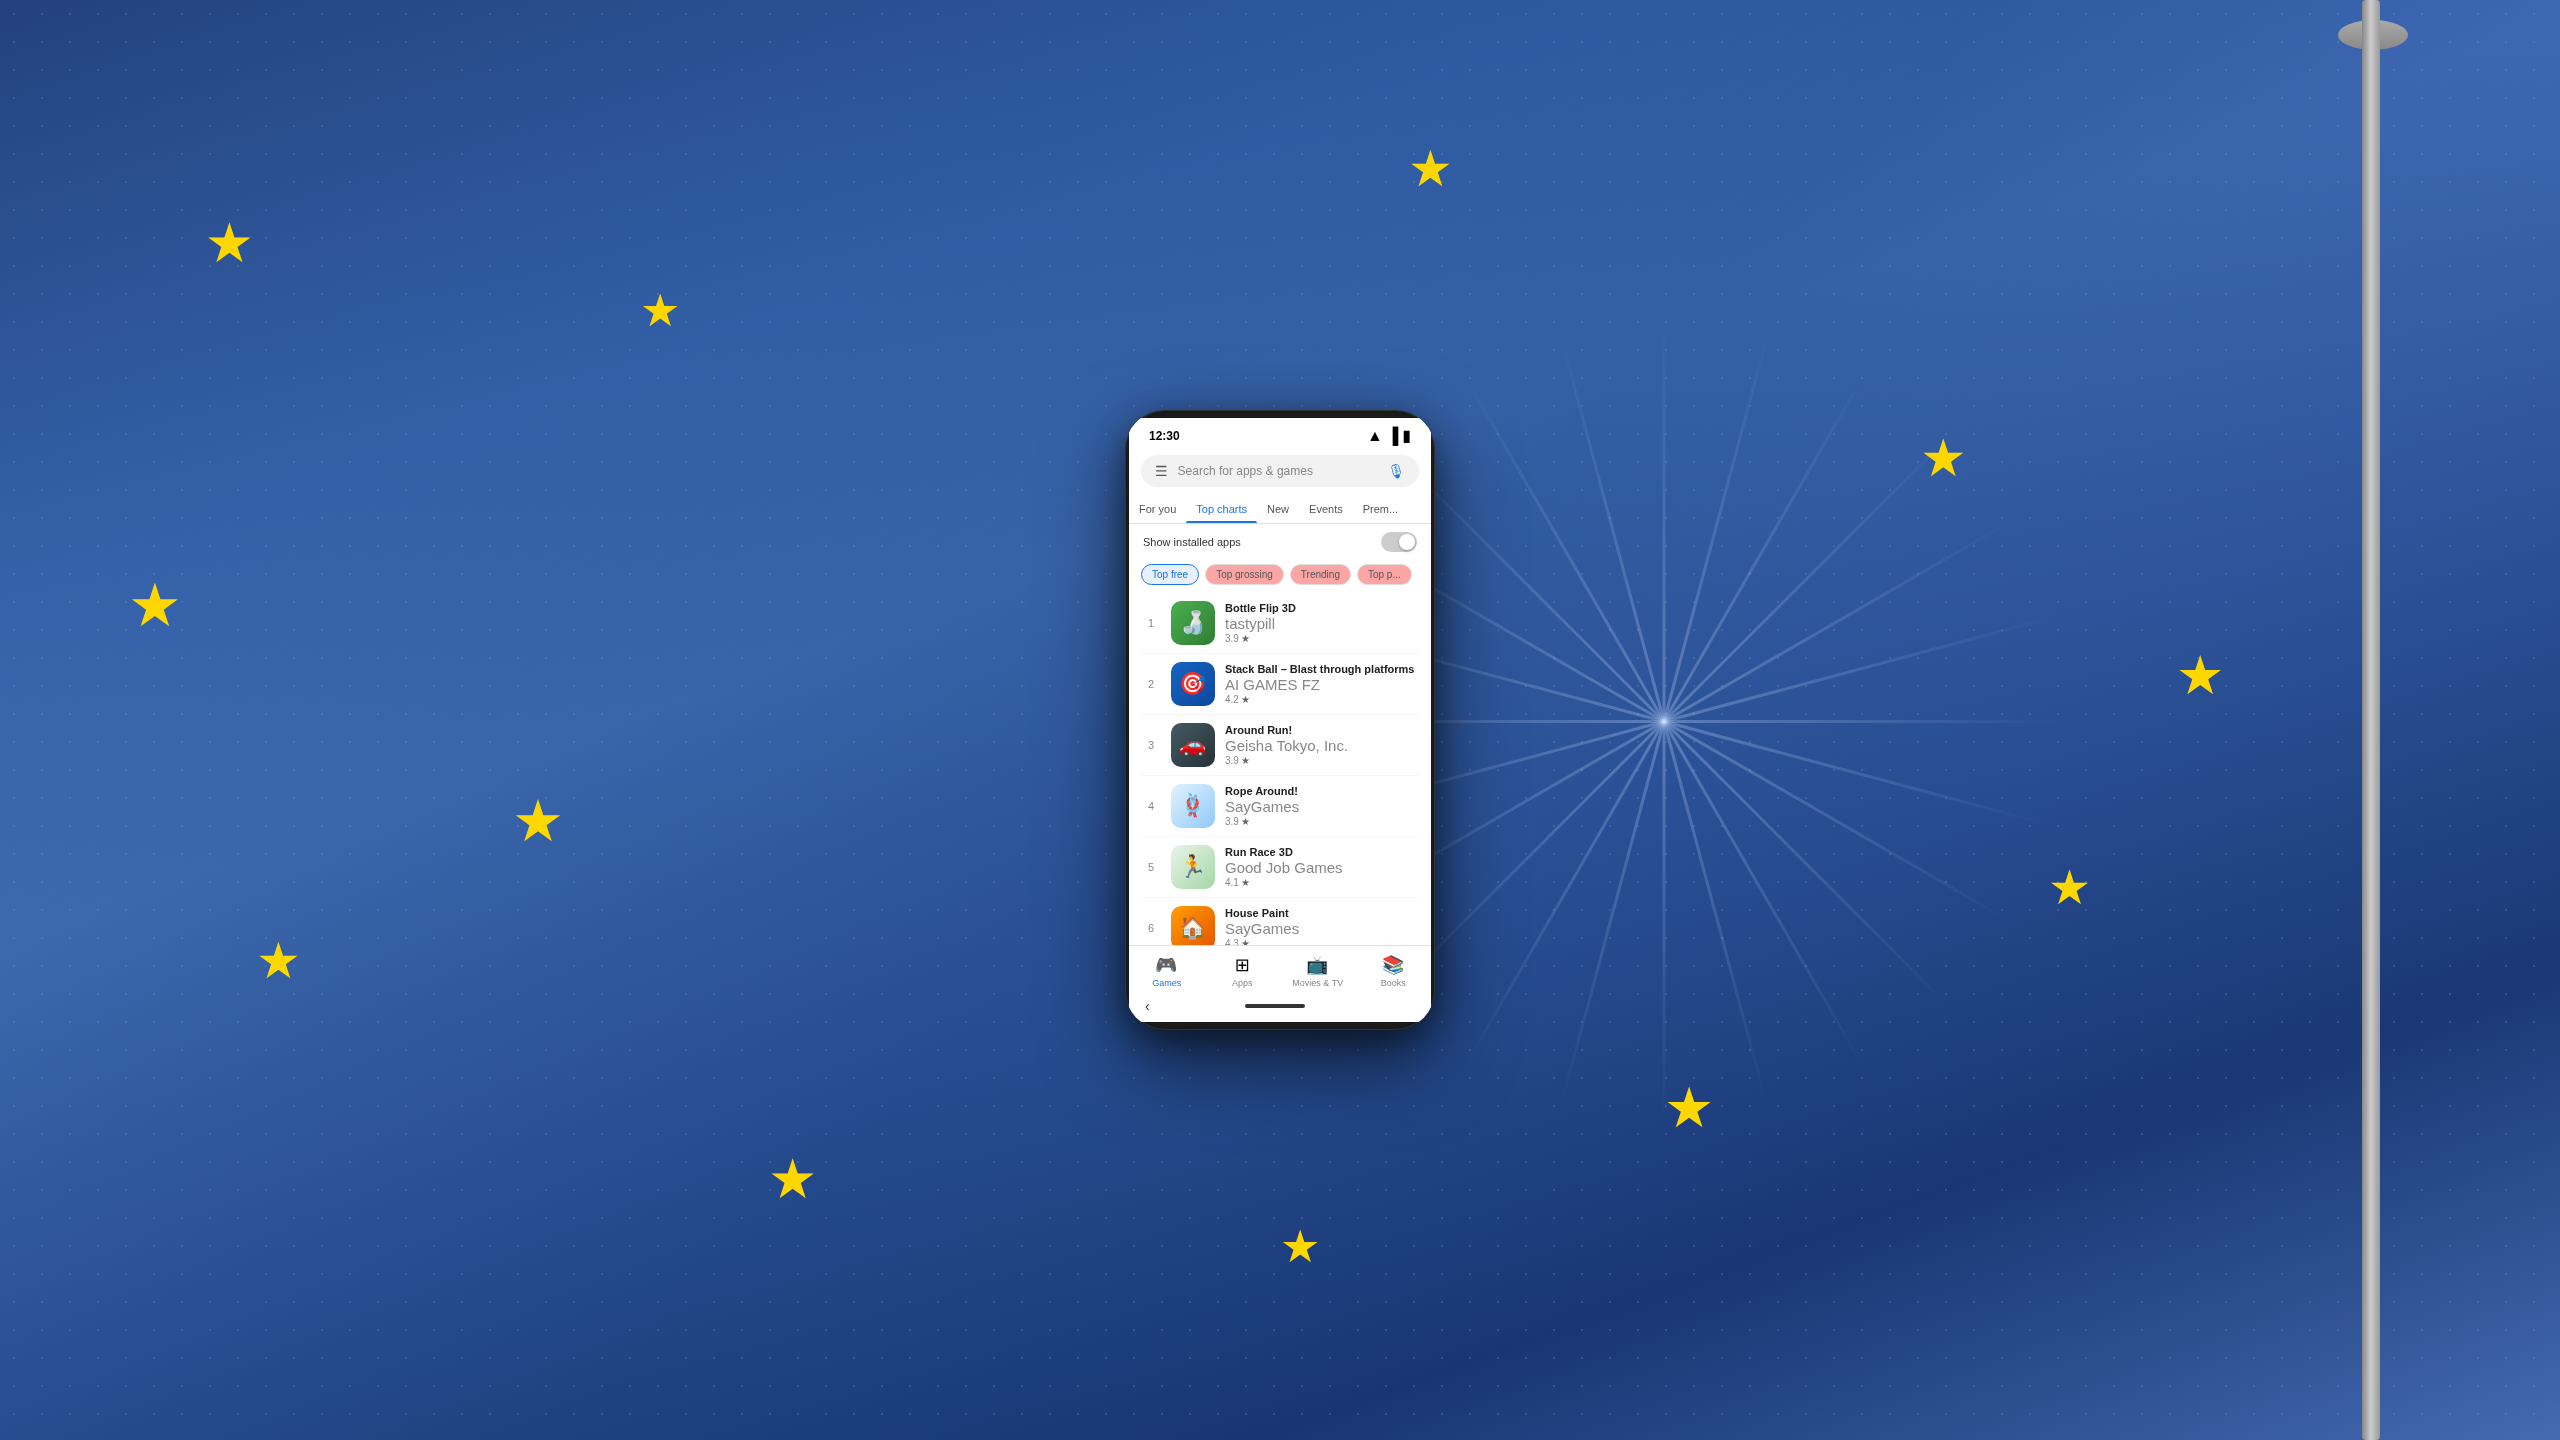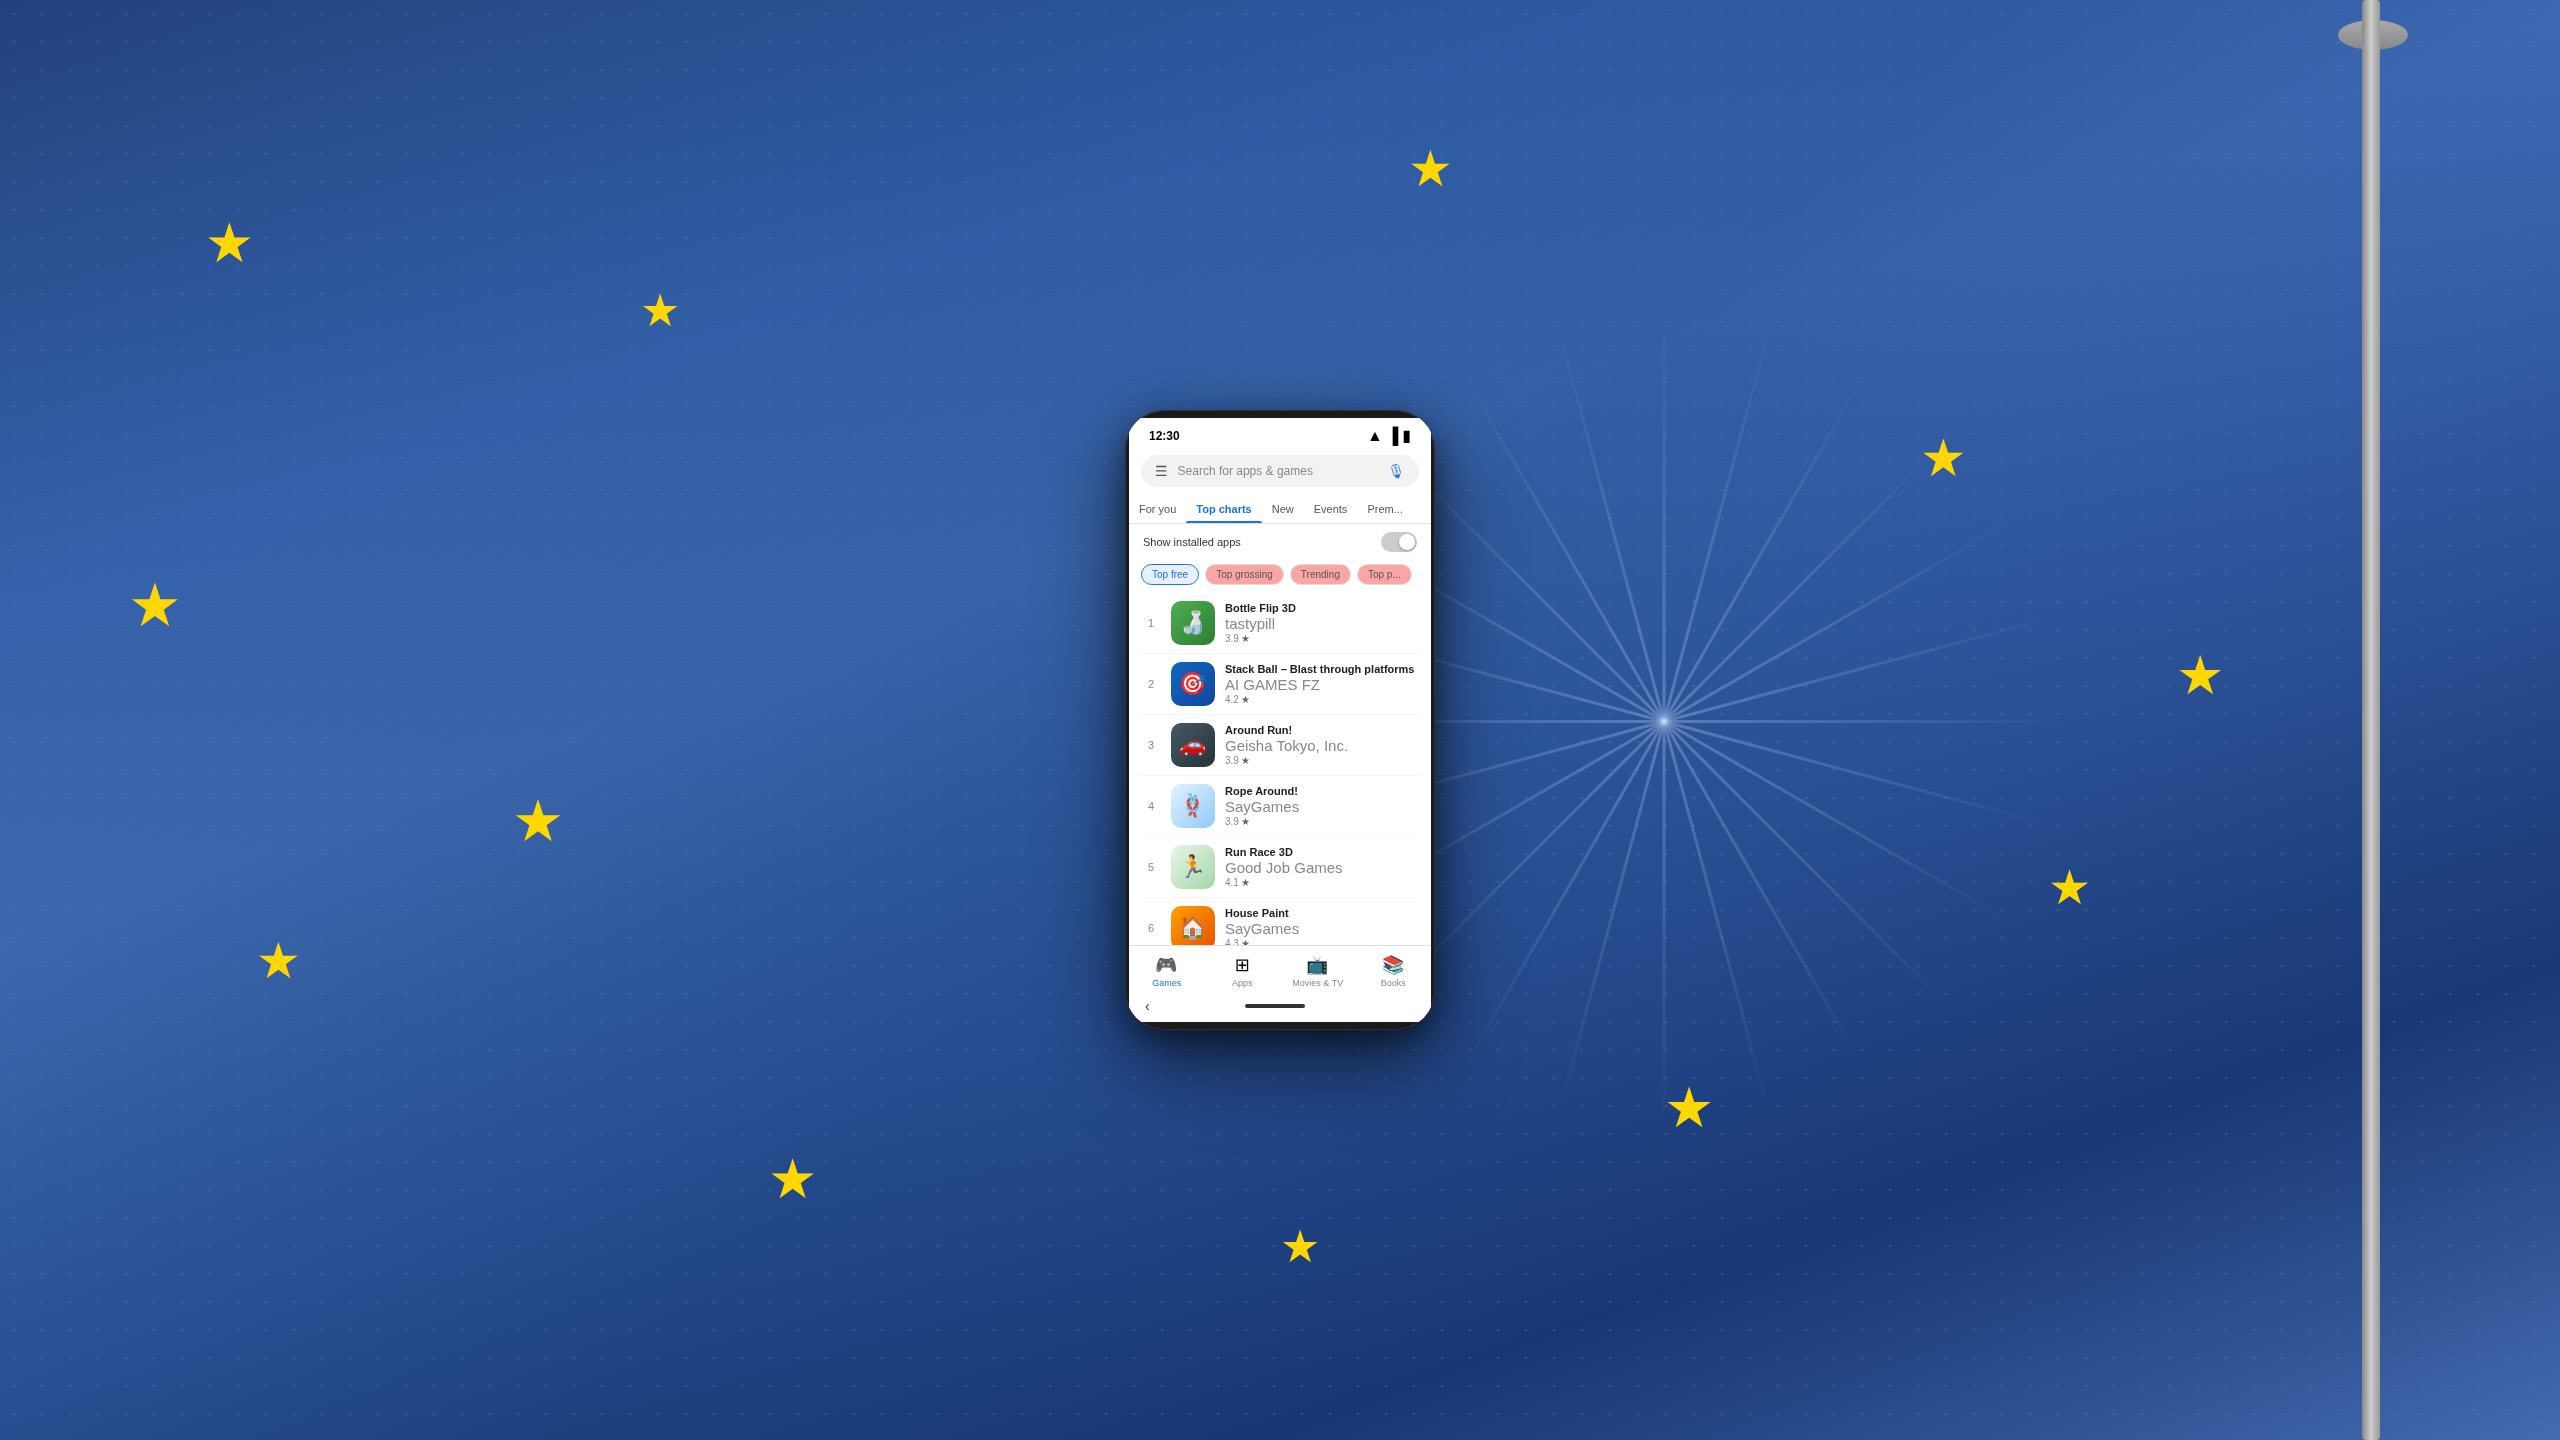--- a/index.html
+++ b/index.html
@@ -179,21 +179,21 @@
       padding: 8px 10px;
       font-size: 11px;
       color: #555;
       white-space: nowrap;
       cursor: pointer;
       position: relative;
     }
 
     .tab.active {
       color: #1a73e8;
-      font-weight: 700;
+      font-weight: 400;
     }
 
     .tab.active::after {
       content: '';
       position: absolute;
       bottom: 0;
       left: 0;
       right: 0;
       height: 2px;
       background: #1a73e8;

